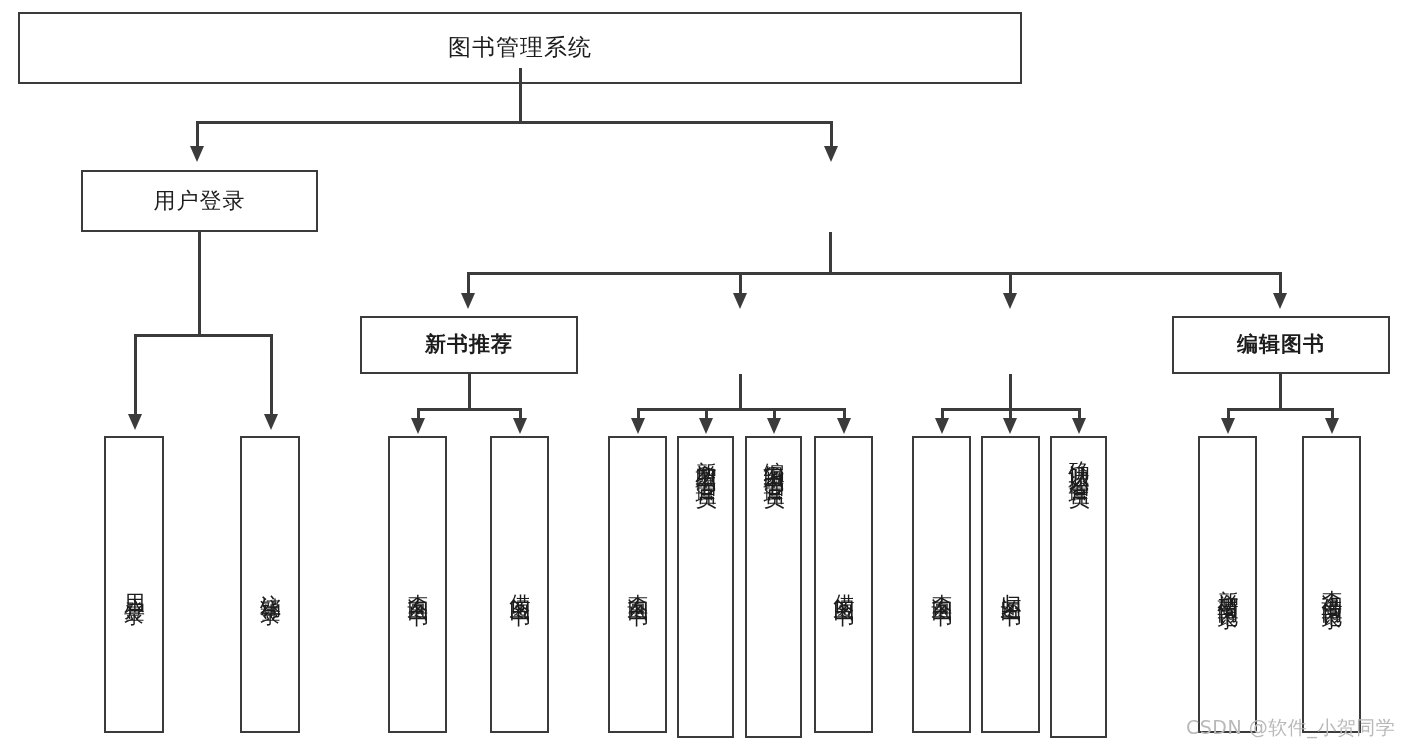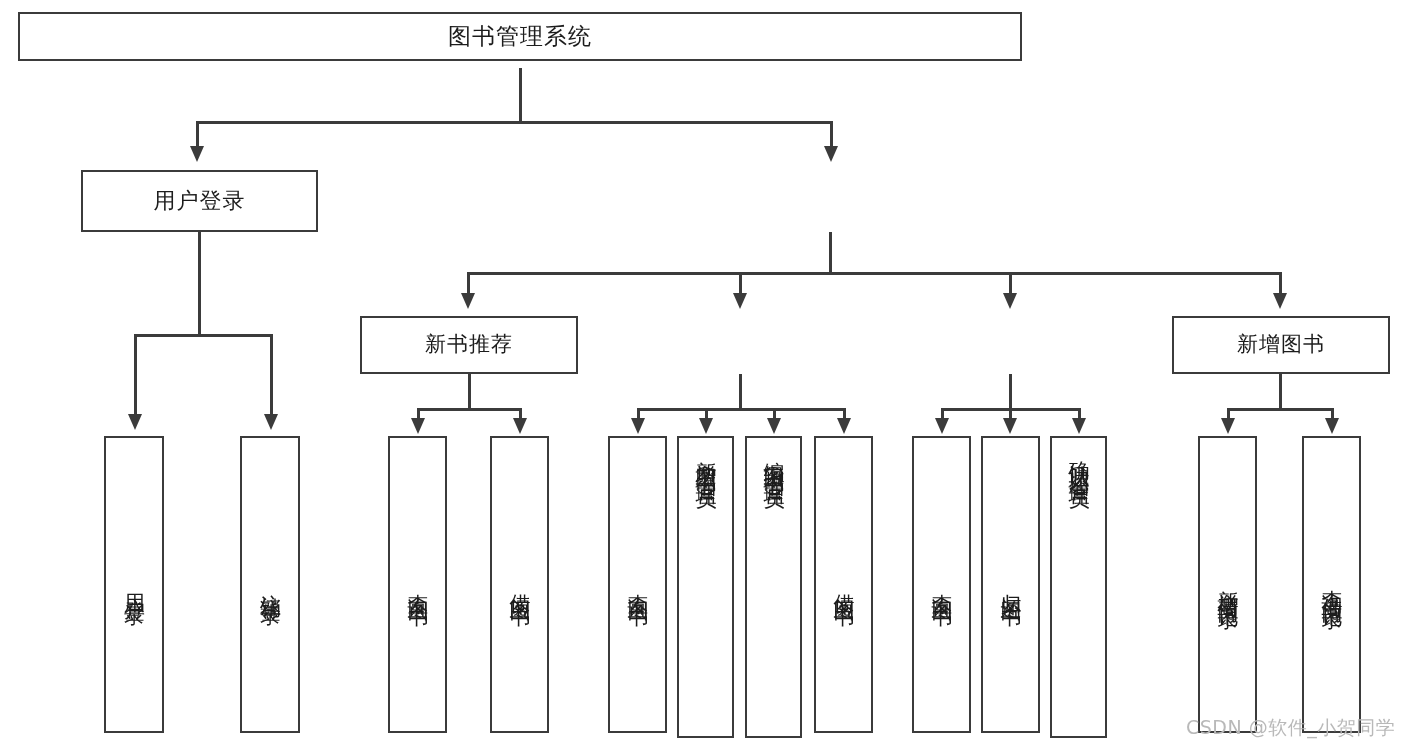--- a/index.html
+++ b/index.html
@@ -30,21 +30,21 @@
   }
   .node .label {
     color: #1c1c1c;
     letter-spacing: 1px;
     white-space: nowrap;
     line-height: 1.1;
   }
 
   .node.root .label   { font-size: 23px; }
   .node.l1 .label     { font-size: 22px; }
-  .node.l2 .label     { font-size: 21px; }
+  .node.l2 .label     { font-size: 21px; font-weight: bold; }
 
   
   .node.leaf {
     align-items: flex-start;
     justify-content: center;
     padding-top: 6px;
   }
   .node.leaf .label {
     writing-mode: vertical-rl;
     text-orientation: upright;
@@ -82,21 +82,21 @@
     font-size: 19px;
     white-space: nowrap;
     letter-spacing: 0.5px;
   }
 </style>
 </head>
 <body>
 
 <div id="canvas">
 
-  <div class="node root" style="left:18px; top:12px; width:1004px; height:49px;">
+  <div class="node root" style="left:18px; top:12px; width:1004px; height:72px;">
     <span class="label">图书管理系统</span>
   </div>
 
   <div class="edge v" style="left:519px; top:68px; width:2.5px; height:54px;"></div>
 
   <div class="edge h" style="left:196px; top:121px; width:636px; height:2.5px;"></div>
 
   <div class="edge v" style="left:196px; top:121px; width:2.5px; height:27px;"></div>
   <div class="arrow" style="left:190px; top:146px;"></div>
   <div class="edge v" style="left:830px; top:121px; width:2.5px; height:27px;"></div>
@@ -125,21 +125,21 @@
   <div class="edge v" style="left:1009px; top:272px; width:2.5px; height:23px;"></div>
   <div class="arrow" style="left:1003px; top:293px;"></div>
 
   <div class="edge v" style="left:1279px; top:272px; width:2.5px; height:23px;"></div>
   <div class="arrow" style="left:1273px; top:293px;"></div>
 
   <div class="node l2" style="left:360px; top:316px; width:218px; height:58px;">
     <span class="label">新书推荐</span>
   </div>
   <div class="node l2" style="left:1172px; top:316px; width:218px; height:58px;">
-    <span class="label">新增图书</span>
+    <span class="label">编辑图书</span>
   </div>
 
   <div class="edge v" style="left:468px; top:374px; width:2.5px; height:36px;"></div>
   <div class="edge h" style="left:417px; top:408px; width:104px; height:2.5px;"></div>
   <div class="edge v" style="left:417px; top:408px; width:2.5px; height:12px;"></div>
   <div class="arrow" style="left:411px; top:418px;"></div>
   <div class="edge v" style="left:519px; top:408px; width:2.5px; height:12px;"></div>
   <div class="arrow" style="left:513px; top:418px;"></div>
 
   <div class="edge v" style="left:739px; top:374px; width:2.5px; height:36px;"></div>

